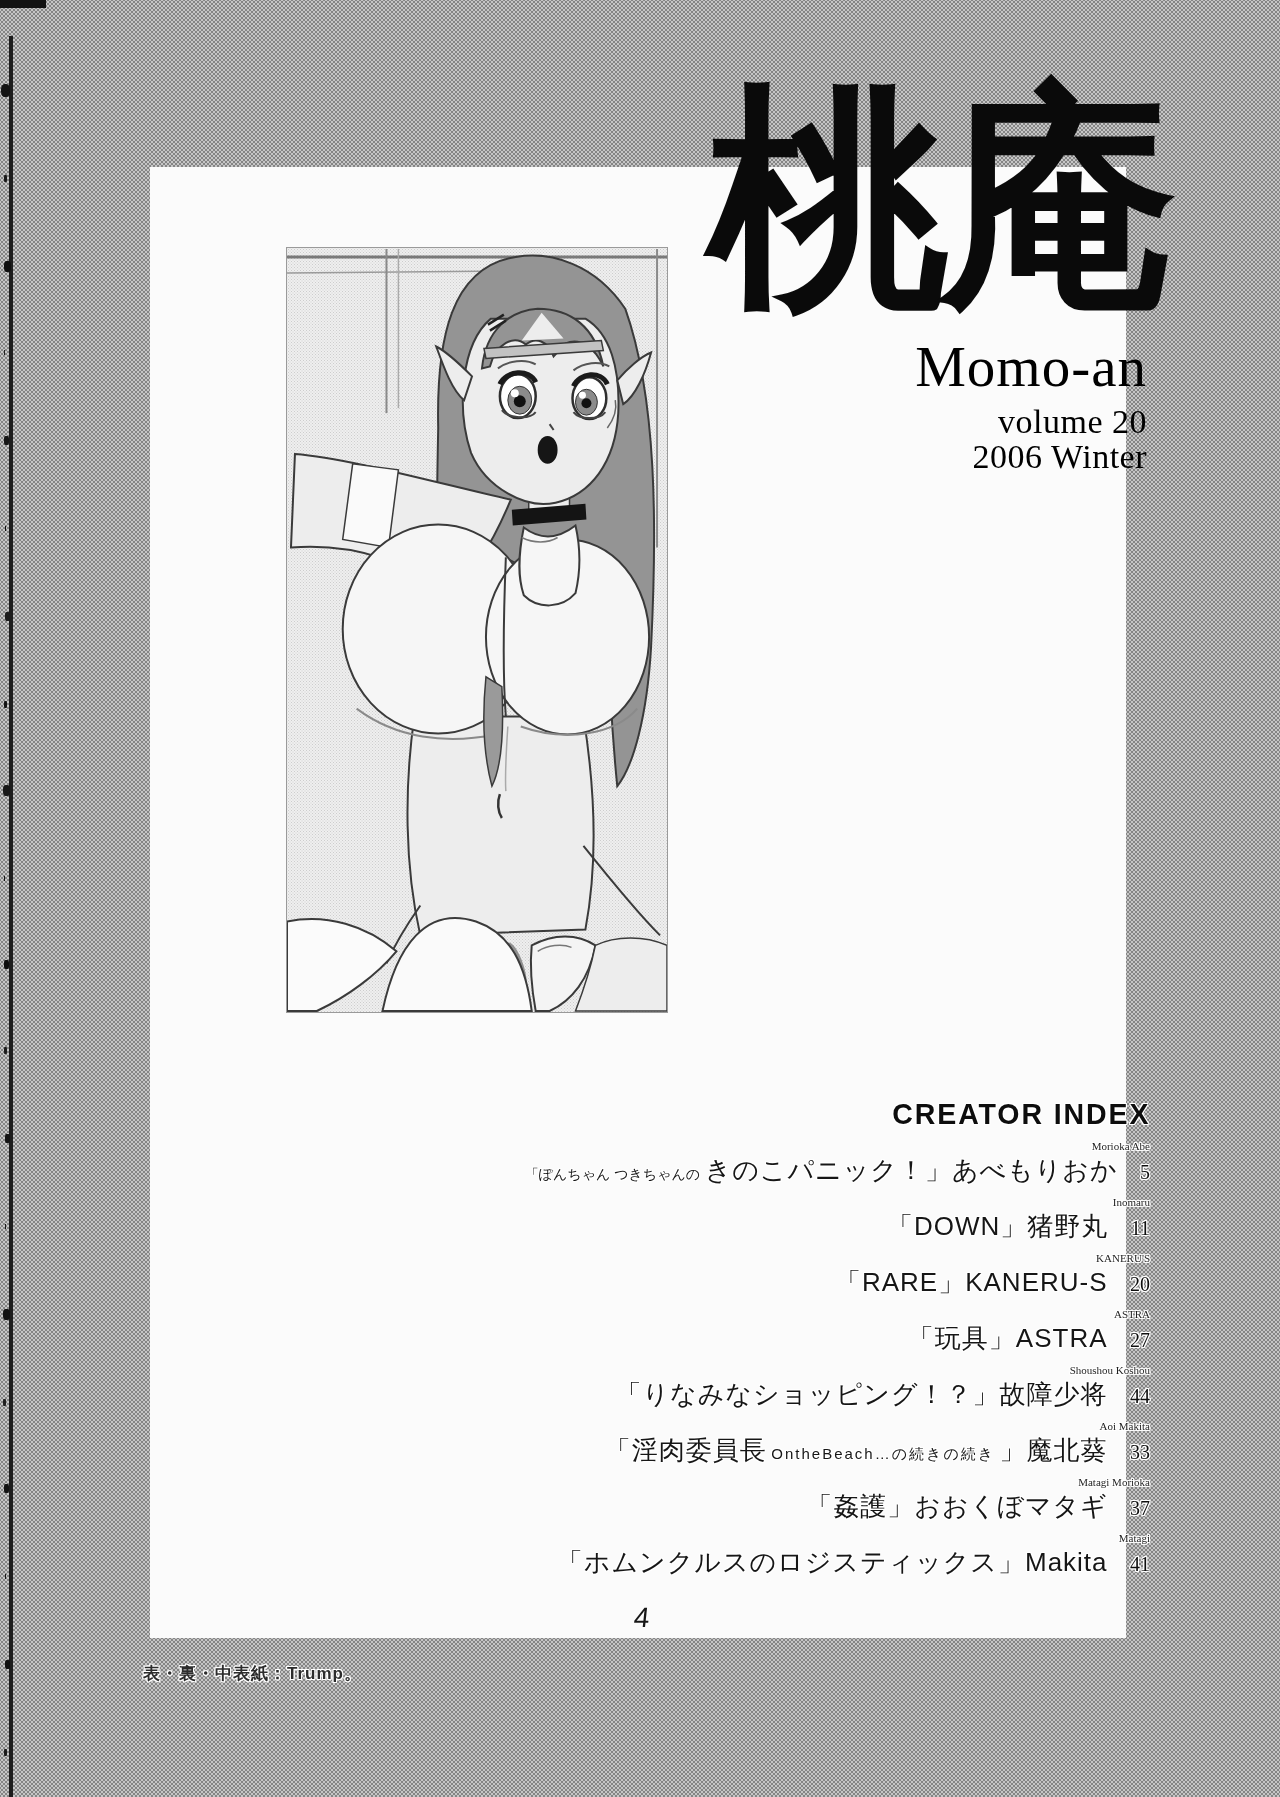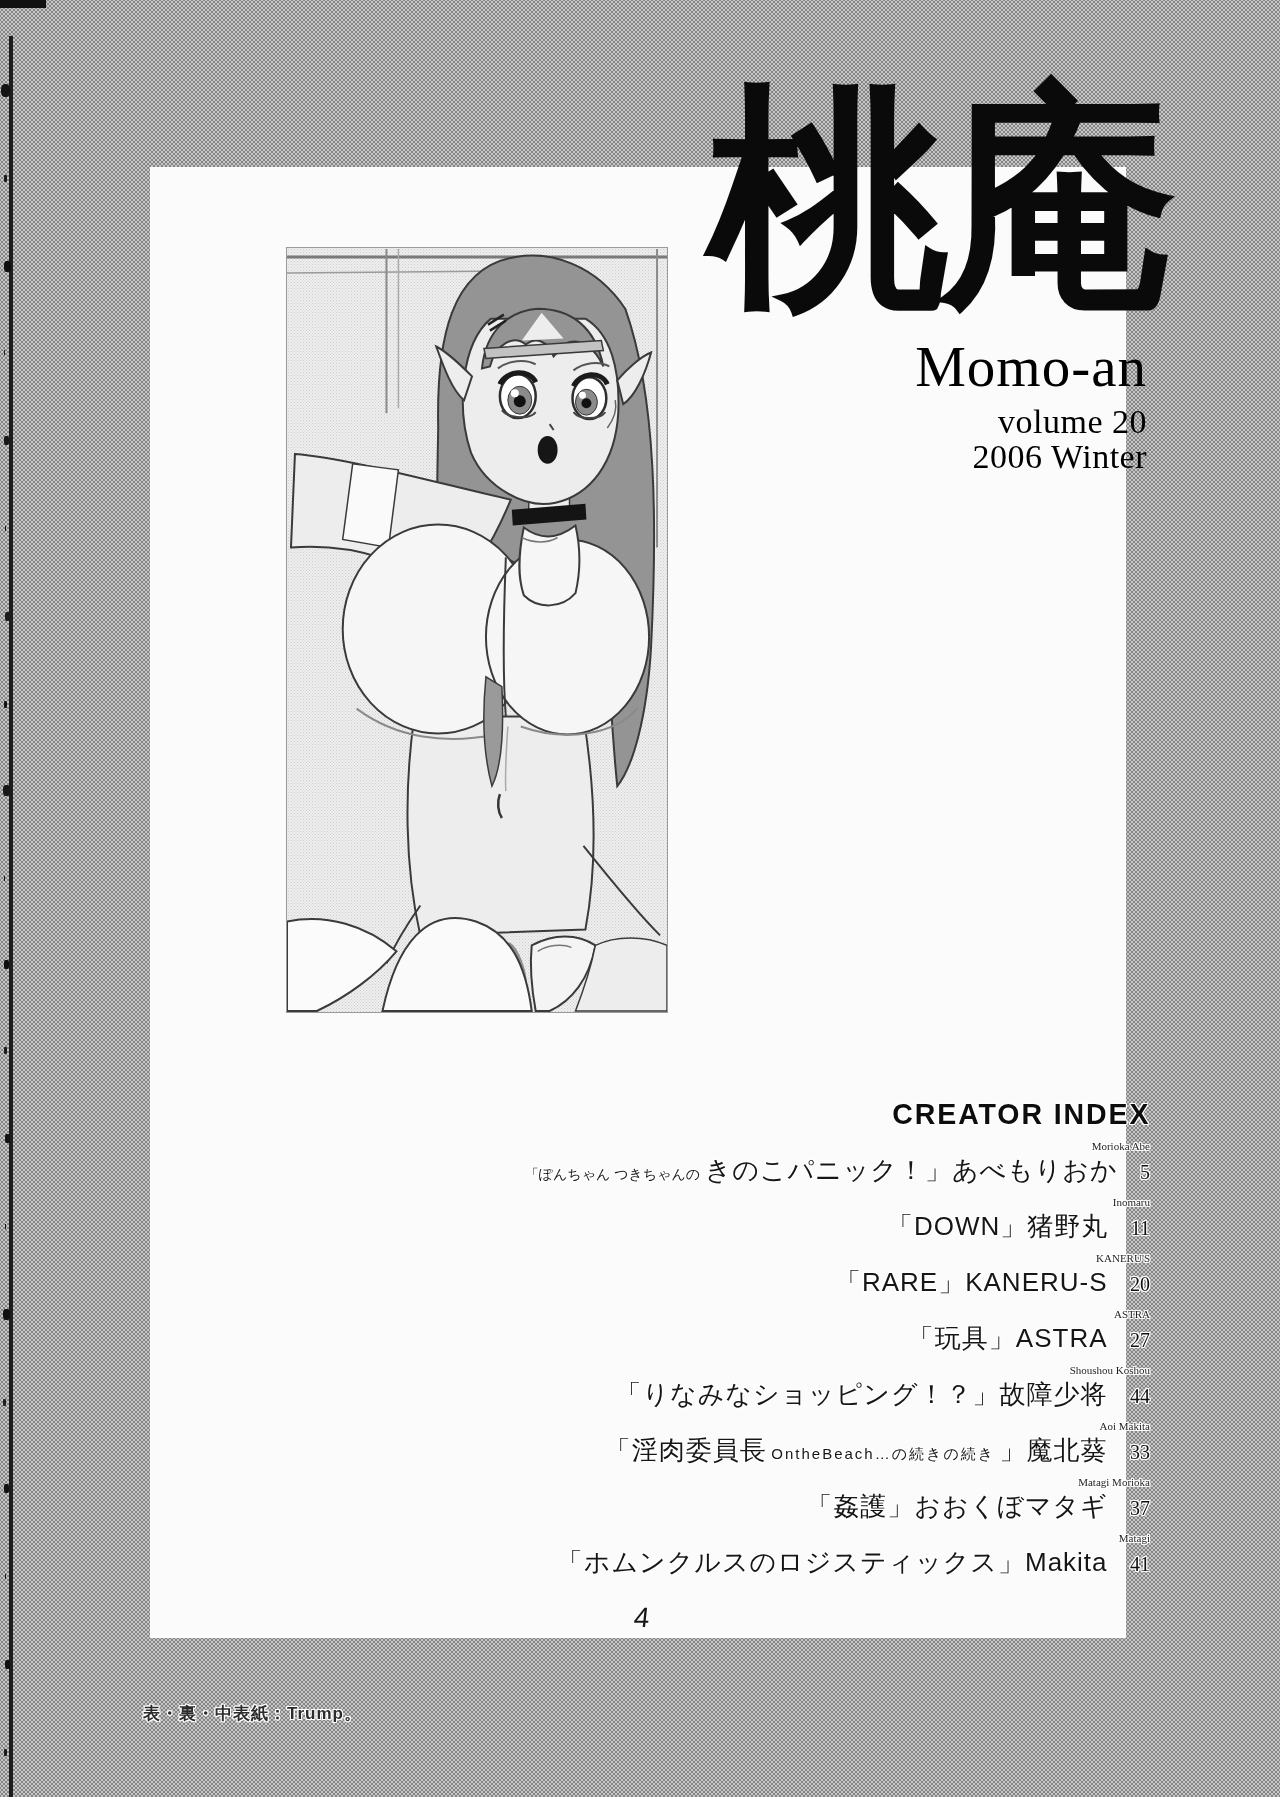--- a/index.html
+++ b/index.html
@@ -52,21 +52,21 @@
   .creator{font-family:"Liberation Serif","DejaVu Serif",serif;font-size:11px;line-height:16px;
       color:#1f1f1f;margin-bottom:2px;}
   .titleline{line-height:28px;color:#161616;}
   .t-main{font-size:26px;letter-spacing:1px;}
   .t-small{font-size:14px;margin-left:12px;}
   .t-spaced{font-size:15px;letter-spacing:2px;}
   .t-page{font-family:"Liberation Serif","DejaVu Serif",serif;font-size:20px;margin-left:18px;color:#0f0f0f;}
   
   .pagenum-label{position:absolute;left:634px;top:1602px;font-size:28px;color:#161616;
       transform:skewX(-6deg);}
-  .footer-credit{position:absolute;left:143px;top:1702px;font-size:17px;font-weight:bold;
+  .footer-credit{position:absolute;left:143px;top:1662px;font-size:17px;font-weight:bold;
       letter-spacing:1px;color:#2c2c2c;
       text-shadow:1px 0 0 #fff,-1px 0 0 #fff,0 1px 0 #fff,0 -1px 0 #fff,
                   1px 1px 0 #fff,-1px -1px 0 #fff,1px -1px 0 #fff,-1px 1px 0 #fff;}
 </style>
 </head>
 <body>
 
 <div class="canvas">
   <div class="bg"></div>
   <div class="paper"></div>

